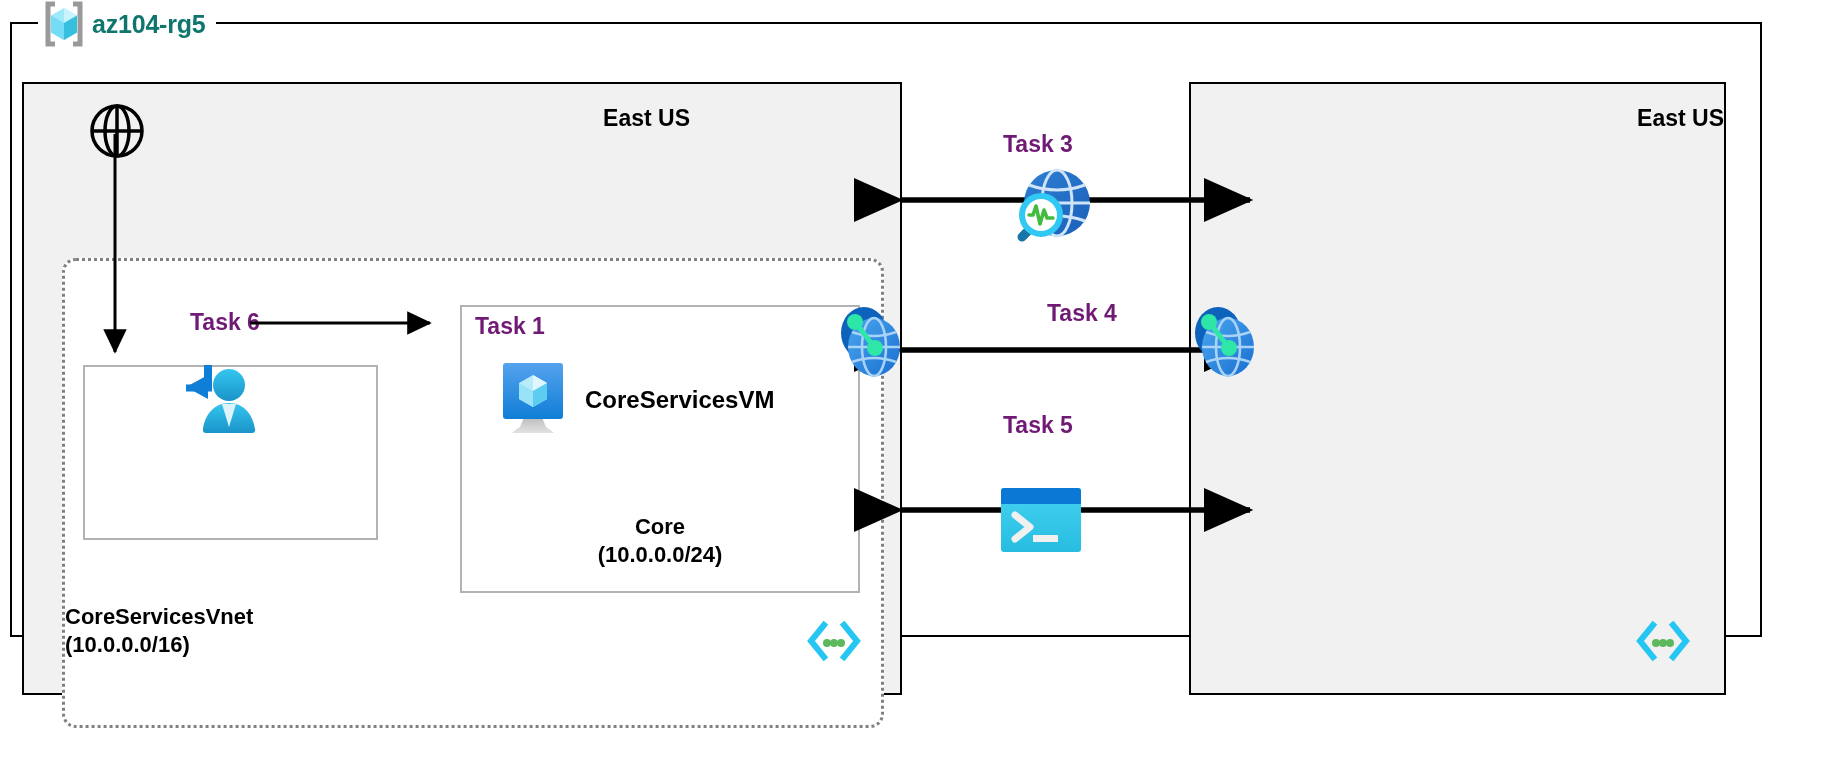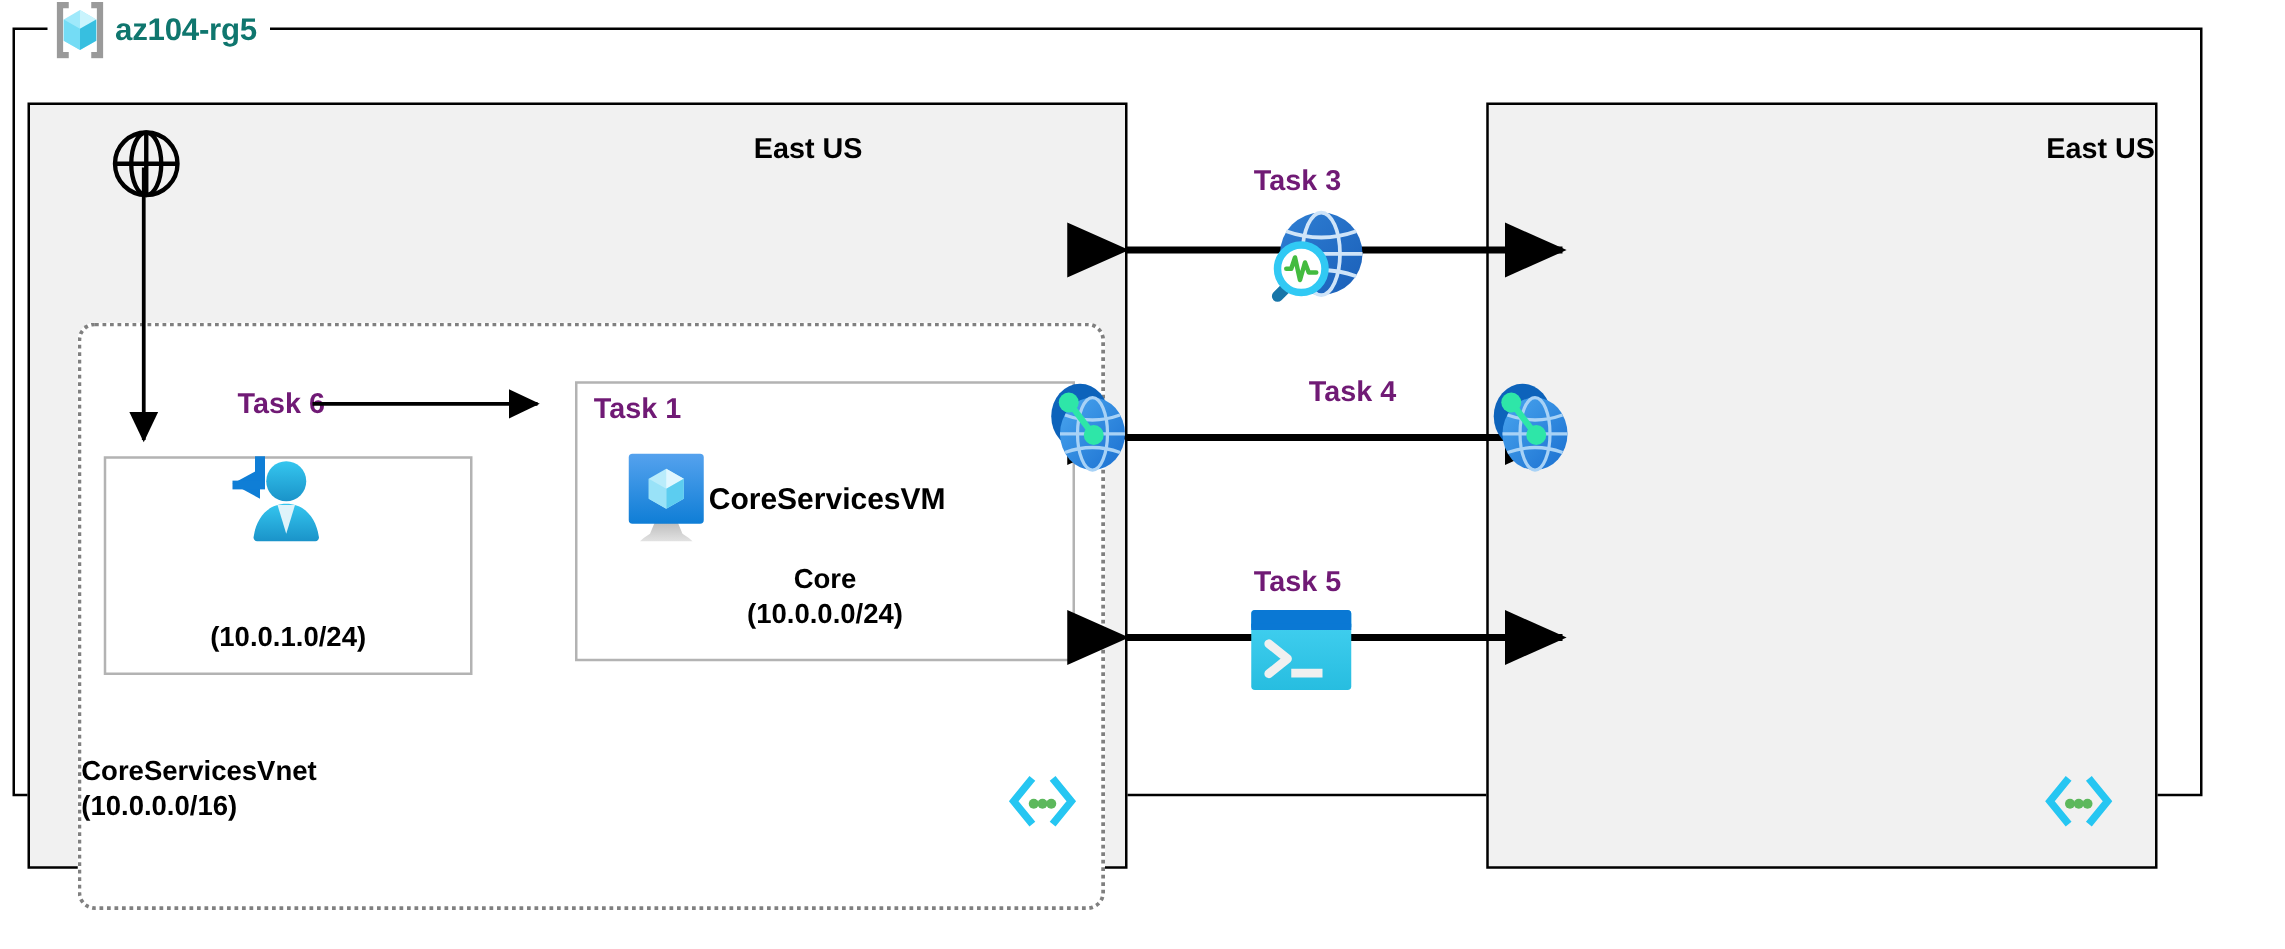--- a/index.html
+++ b/index.html
@@ -91,21 +91,21 @@
   .vnet-left .vnet-label  { bottom: 66px; right: 180px; }
 
   
   .subnet {
     position: absolute;
     background: #ffffff;
     border: 2px solid #b3b3b3;
     box-sizing: border-box;
   }
   .subnet-perimeter { left: 56px;  top: 278px; width: 295px; height: 175px; }
-  .subnet-core      { left: 433px; top: 218px; width: 400px; height: 224px; }
+  .subnet-core      { left: 433px; top: 218px; width: 400px; height: 288px; }
 
   .subnet-label {
     position: absolute;
     left: 0; right: 0;
     text-align: center;
     font-size: 22px;
     font-weight: bold;
     color: #000000;
     line-height: 1.28;
   }
@@ -115,27 +115,28 @@
   
   .task-label {
     position: absolute;
     font-size: 23px;
     font-weight: bold;
     color: #701a75;
     white-space: nowrap;
   }
   .task3 { left: 1003px; top: 131px; }
   .task4 { left: 1003px; top: 300px; margin-left: 44px; }
-  .task5 { left: 1003px; top: 452px; }
+  .task5 { left: 1003px; top: 412px; }
 
   
   .vm-row {
     position: absolute;
     display: flex;
     align-items: center;
+    gap: 18px;
   }
   .vm-name {
     font-size: 24px;
     font-weight: bold;
     color: #000000;
     white-space: nowrap;
   }
 
   
   .ico { display:block; }
@@ -173,21 +174,20 @@
     <div class="region-title">East US</div>
 
     <div class="vnet vnet-left">
       <div class="vnet-label">
         <div>CoreServicesVnet</div>
         <div>(10.0.0.0/16)</div>
       </div>
 
       <div class="subnet subnet-perimeter" style="left:18px; top:104px;">
         <div class="subnet-label">
-          <div>(10.0.1.0/24)</div>
         </div>
       </div>
 
       <div class="subnet subnet-core" style="left:395px; top:44px;">
         <div class="task-label" style="position:absolute; left:13px; top:6px;">Task 1</div>
         <div class="subnet-label">
           <div>Core</div>
           <div>(10.0.0.0/24)</div>
         </div>
 

